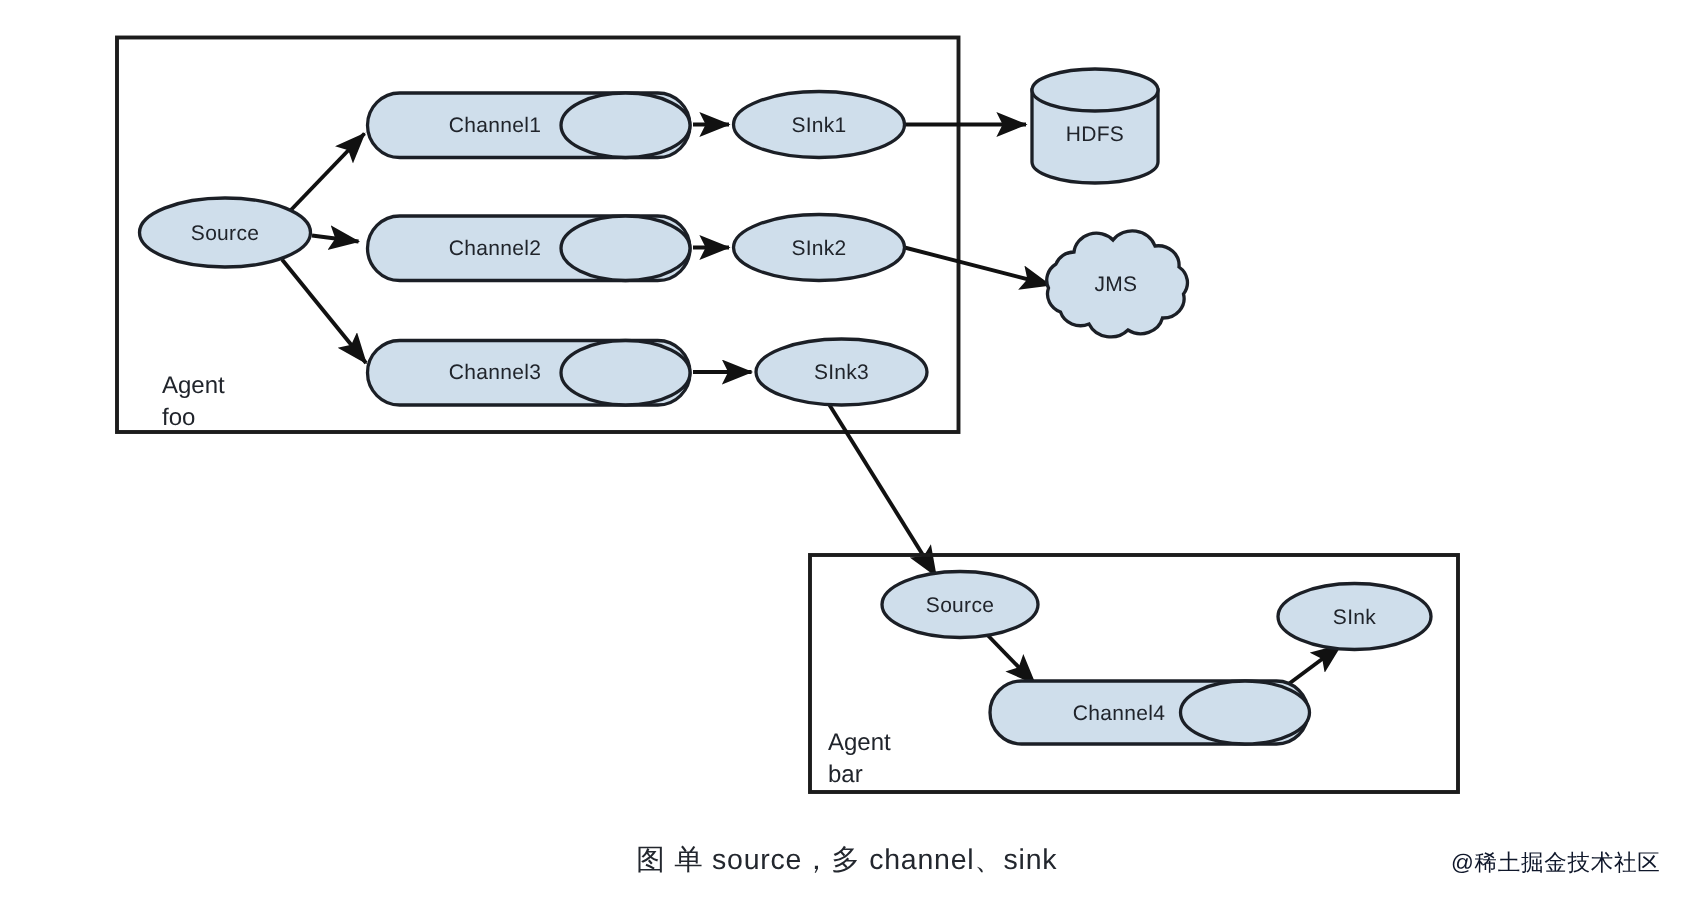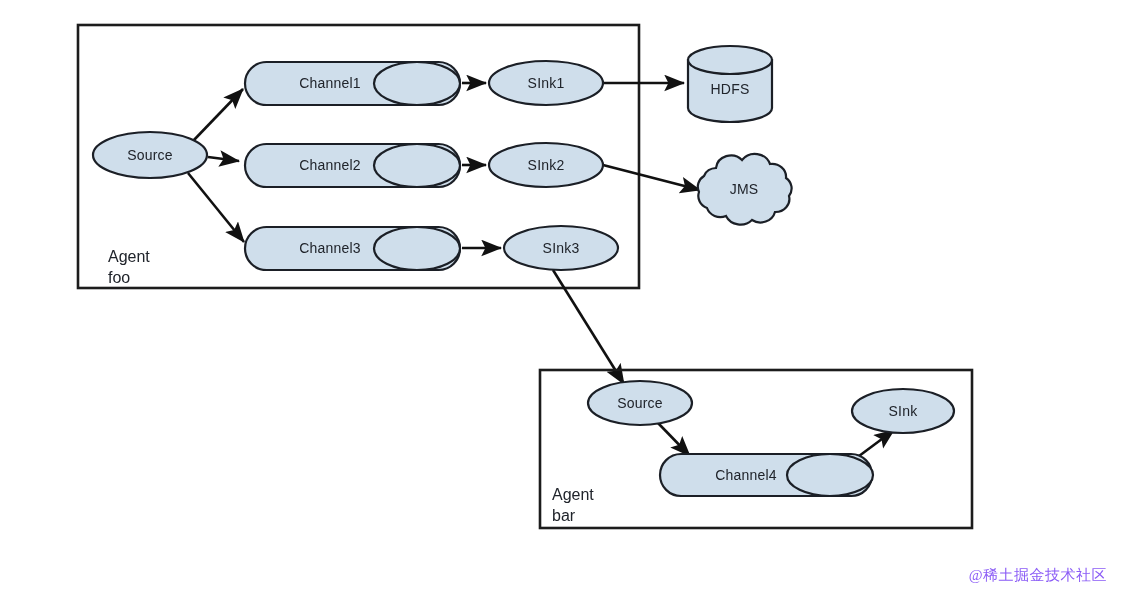--- a/index.html
+++ b/index.html
@@ -61,23 +61,23 @@
     text-align: center;
     font-family: "Liberation Sans", "DejaVu Sans", sans-serif;
     font-size: 19px;
     color: #23272e;
     letter-spacing: 0.5px;
   }
   .watermark {
     position: absolute;
     right: 22px;
     top: 566px;
-    font-family: Liberation Serif, serif;
+    font-family: Liberation Sans, sans-serif;
     font-size: 15px;
-    color: #8b5cf6;
+    color: #0f172a;
     letter-spacing: 0.5px;
     white-space: nowrap;
   }
 </style>
 </head>
 <body>
 
 <div id="canvas">
 
   <svg id="diagram-svg" viewBox="0 0 1129 605">
@@ -188,15 +188,16 @@
       <ellipse class="node-fill" cx="830" cy="475" rx="43" ry="21"></ellipse>
       <text class="shape-label" x="746" y="476">Channel4</text>
     </g>
 
     <g>
       <ellipse class="node-fill" cx="903" cy="411" rx="51" ry="22"></ellipse>
       <text class="shape-label" x="903" y="412">SInk</text>
     </g>
   </svg>
 
+  <div class="caption">图 单 source，多 channel、sink</div>
   <div class="watermark">@稀土掘金技术社区</div>
 
 </div>
 
 </body></html>

